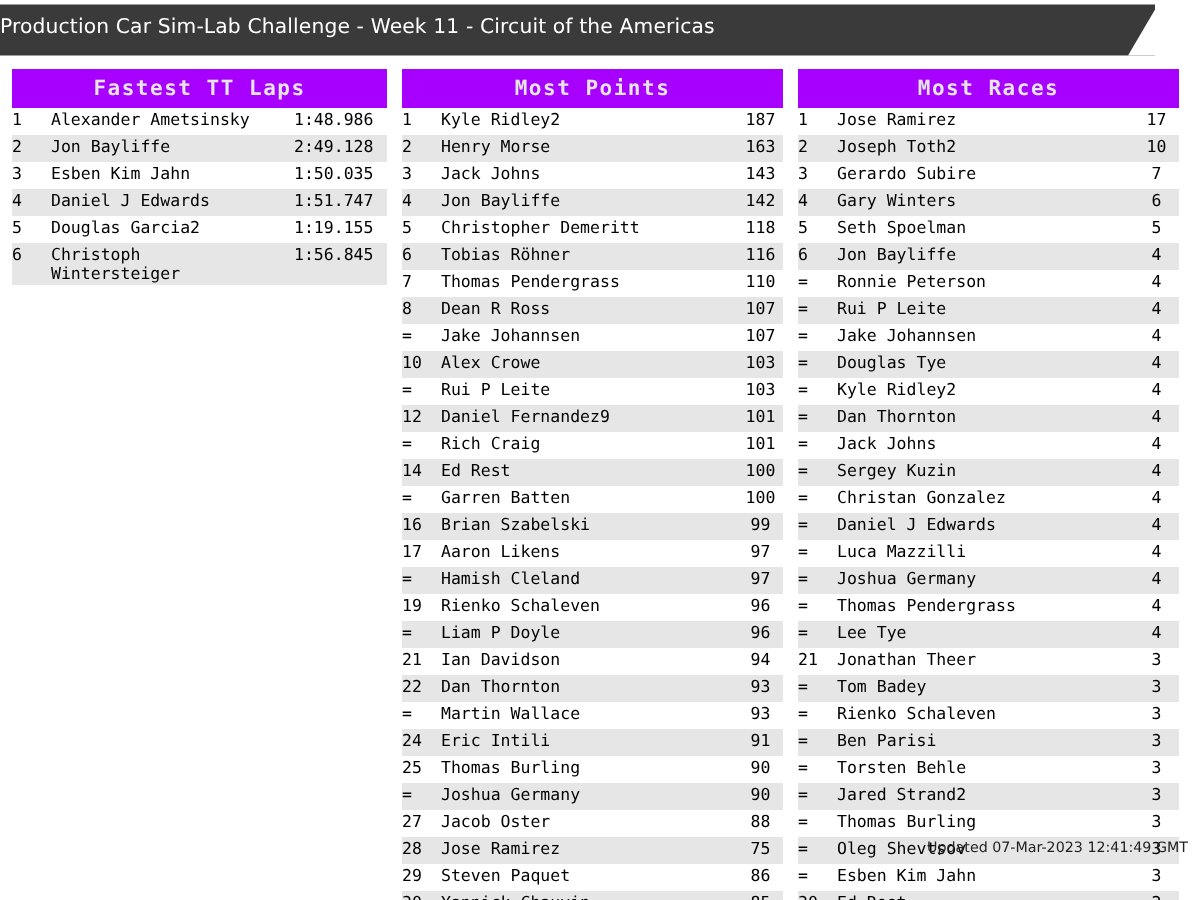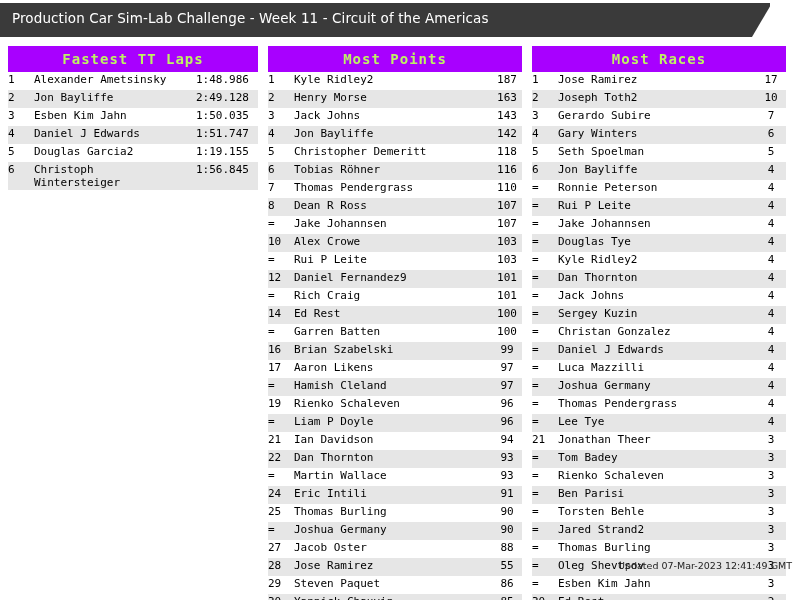--- a/index.html
+++ b/index.html
@@ -40,42 +40,42 @@
     position: absolute;
     left: 752px;
     top: 3px;
     width: 0;
     height: 0;
     border-left: 20px solid transparent;
     border-bottom: 34px solid #ffffff;
   }
   .header-title {
     position: absolute;
-    left: 12px;
+    left: 0;
     top: 10px;
     font-family: "DejaVu Sans", sans-serif;
     font-size: 13.5px;
     color: #ffffff;
     white-space: nowrap;
     letter-spacing: 0.1px;
   }
   
   .col {
     position: absolute;
     top: 46px;
   }
   .col-tt   { left: 8px;   width: 250px; }
   .col-pts  { left: 268px; width: 254px; }
   .col-race { left: 532px; width: 254px; }
 
   .col-title {
     height: 26px;
     line-height: 26px;
     background: #a800ff;
-    color: #bef264;
+    color: #e5e5e5;
     text-align: center;
     font-family: "DejaVu Sans Mono", monospace;
     font-size: 14px;
     font-weight: bold;
     letter-spacing: 1px;
   }
   table.board {
     width: 100%;
     border-collapse: collapse;
     font-family: "DejaVu Sans Mono", monospace;
@@ -309,21 +309,21 @@
             <td class="val-short">90</td>
           </tr>
           <tr class="odd">
             <td class="pos">27</td>
             <td class="name">Jacob Oster</td>
             <td class="val-short">88</td>
           </tr>
           <tr class="even">
             <td class="pos">28</td>
             <td class="name">Jose Ramirez</td>
-            <td class="val-short">55</td>
+            <td class="val-short">75</td>
           </tr>
           <tr class="odd">
             <td class="pos">29</td>
             <td class="name">Steven Paquet</td>
             <td class="val-short">86</td>
           </tr>
           <tr class="even">
             <td class="pos">30</td>
             <td class="name">Yannick Chauvin</td>
             <td class="val-short">85</td>

